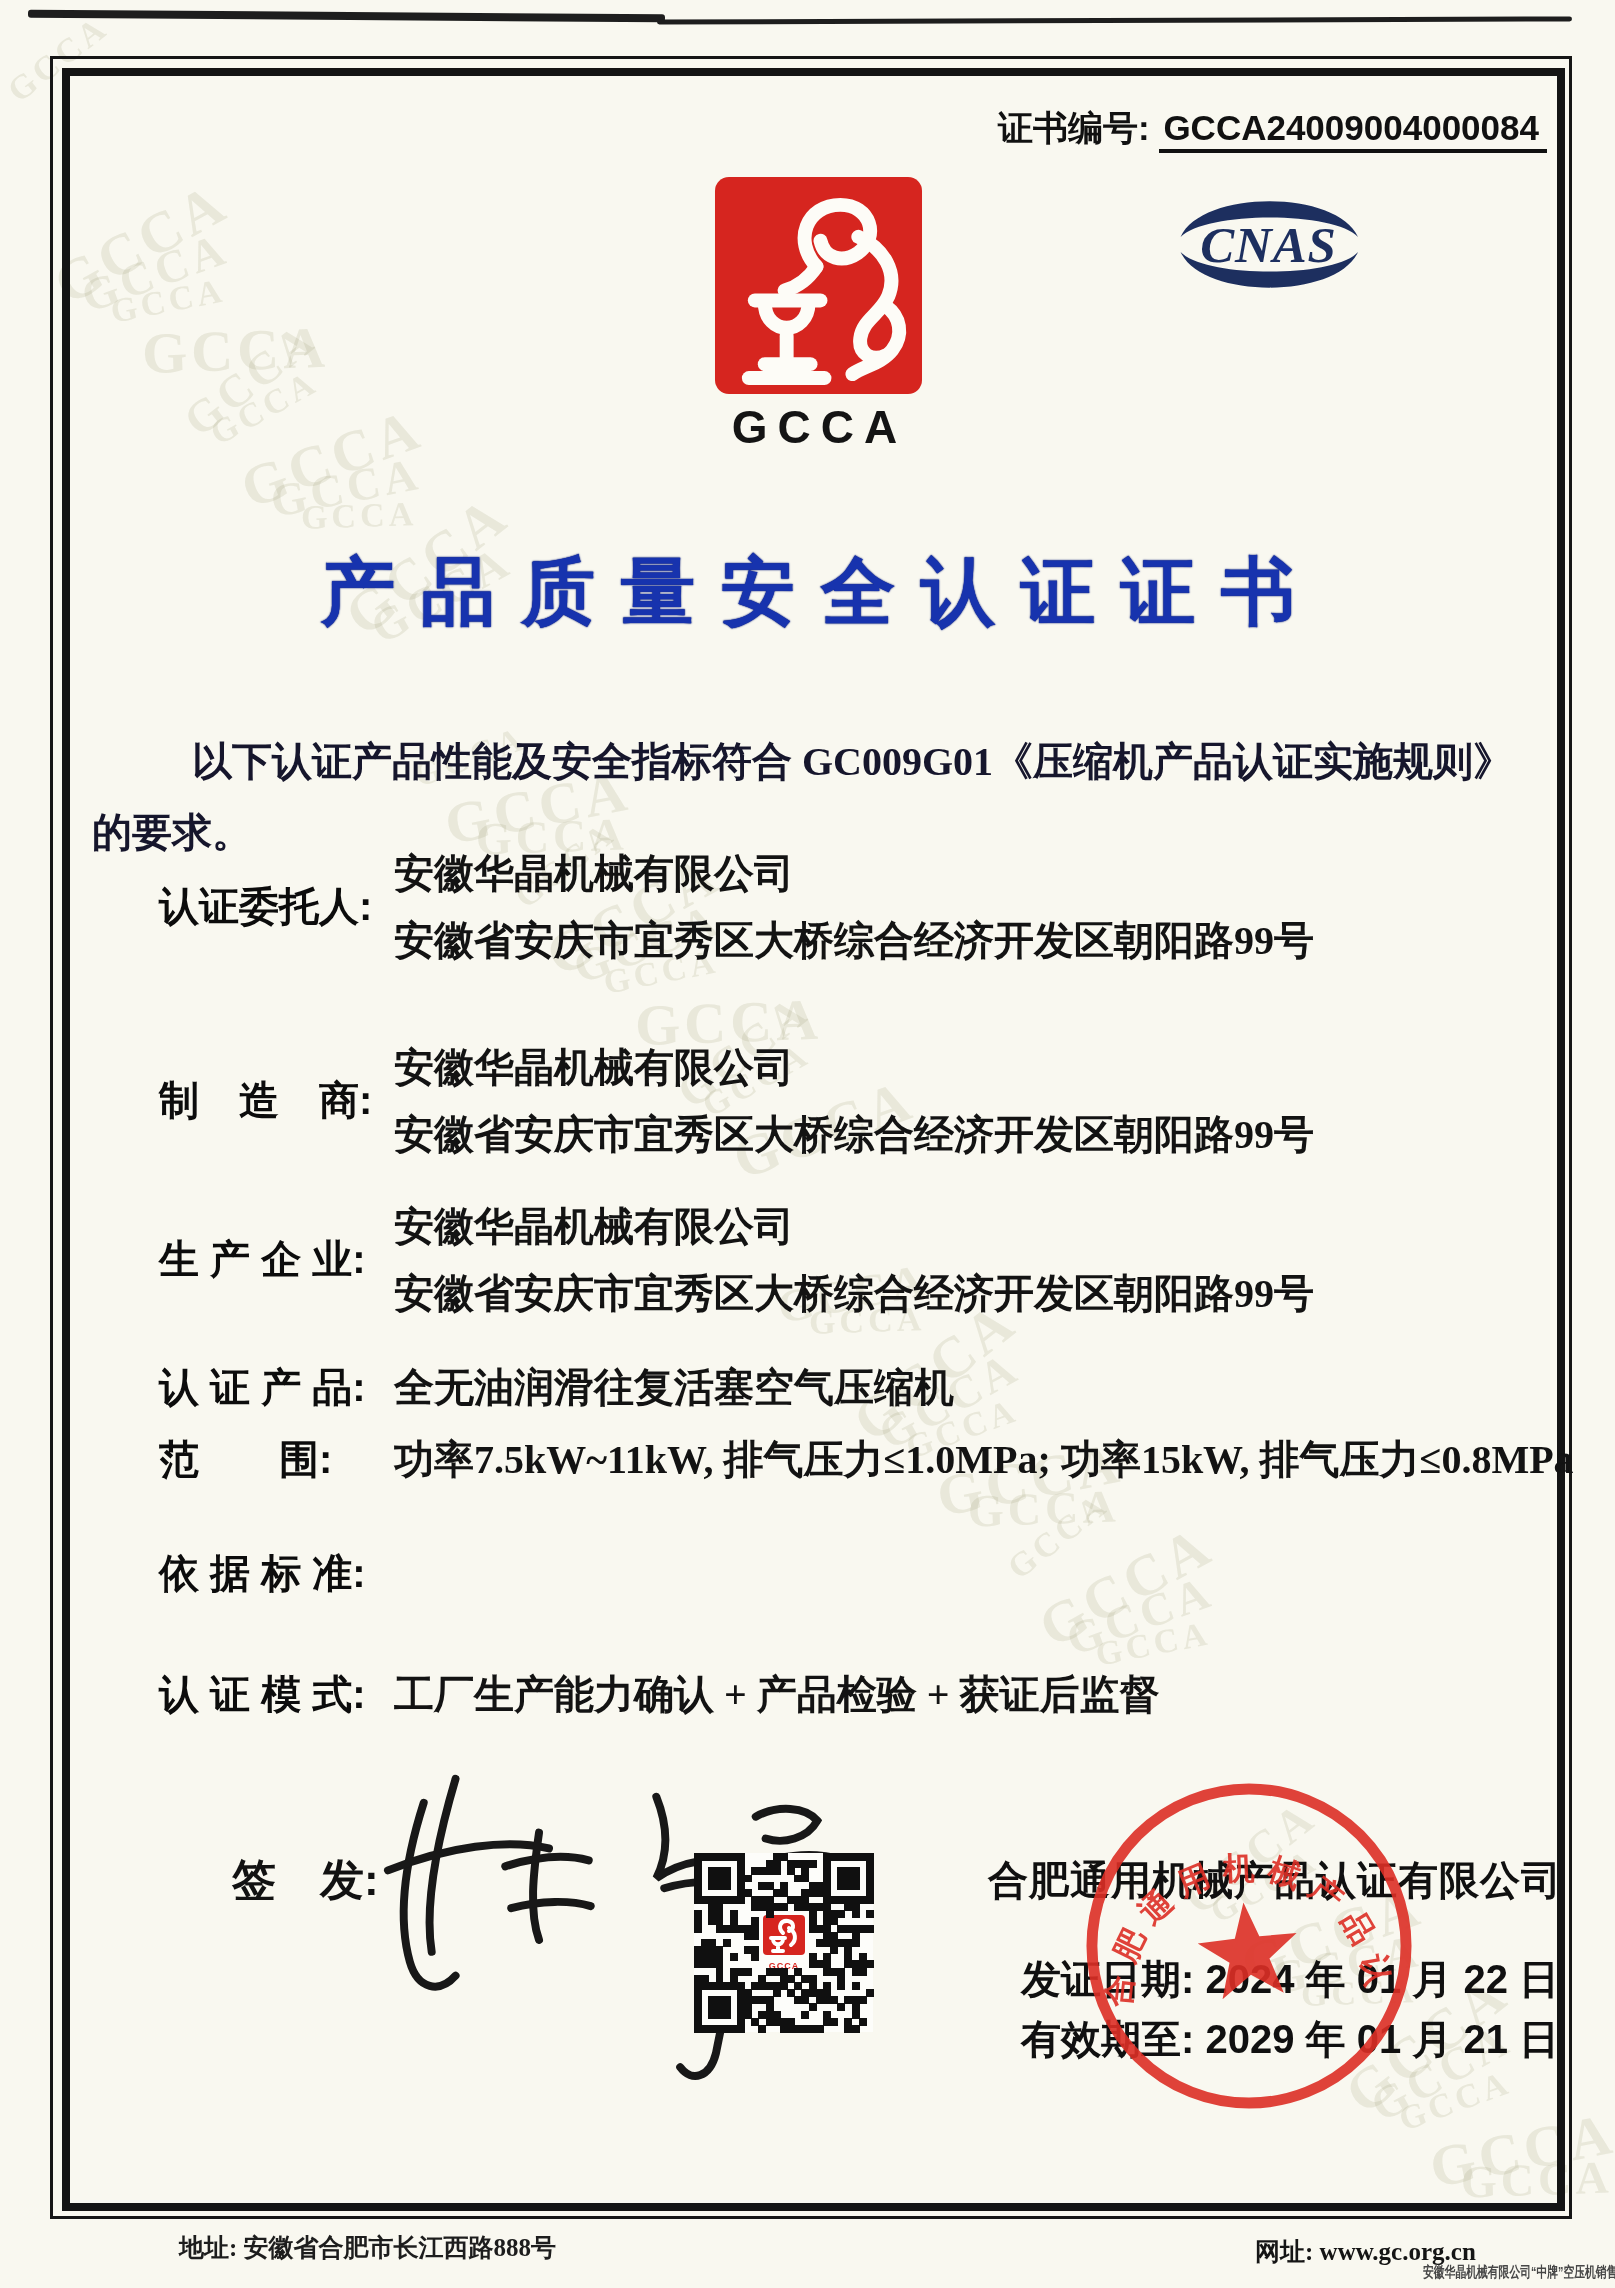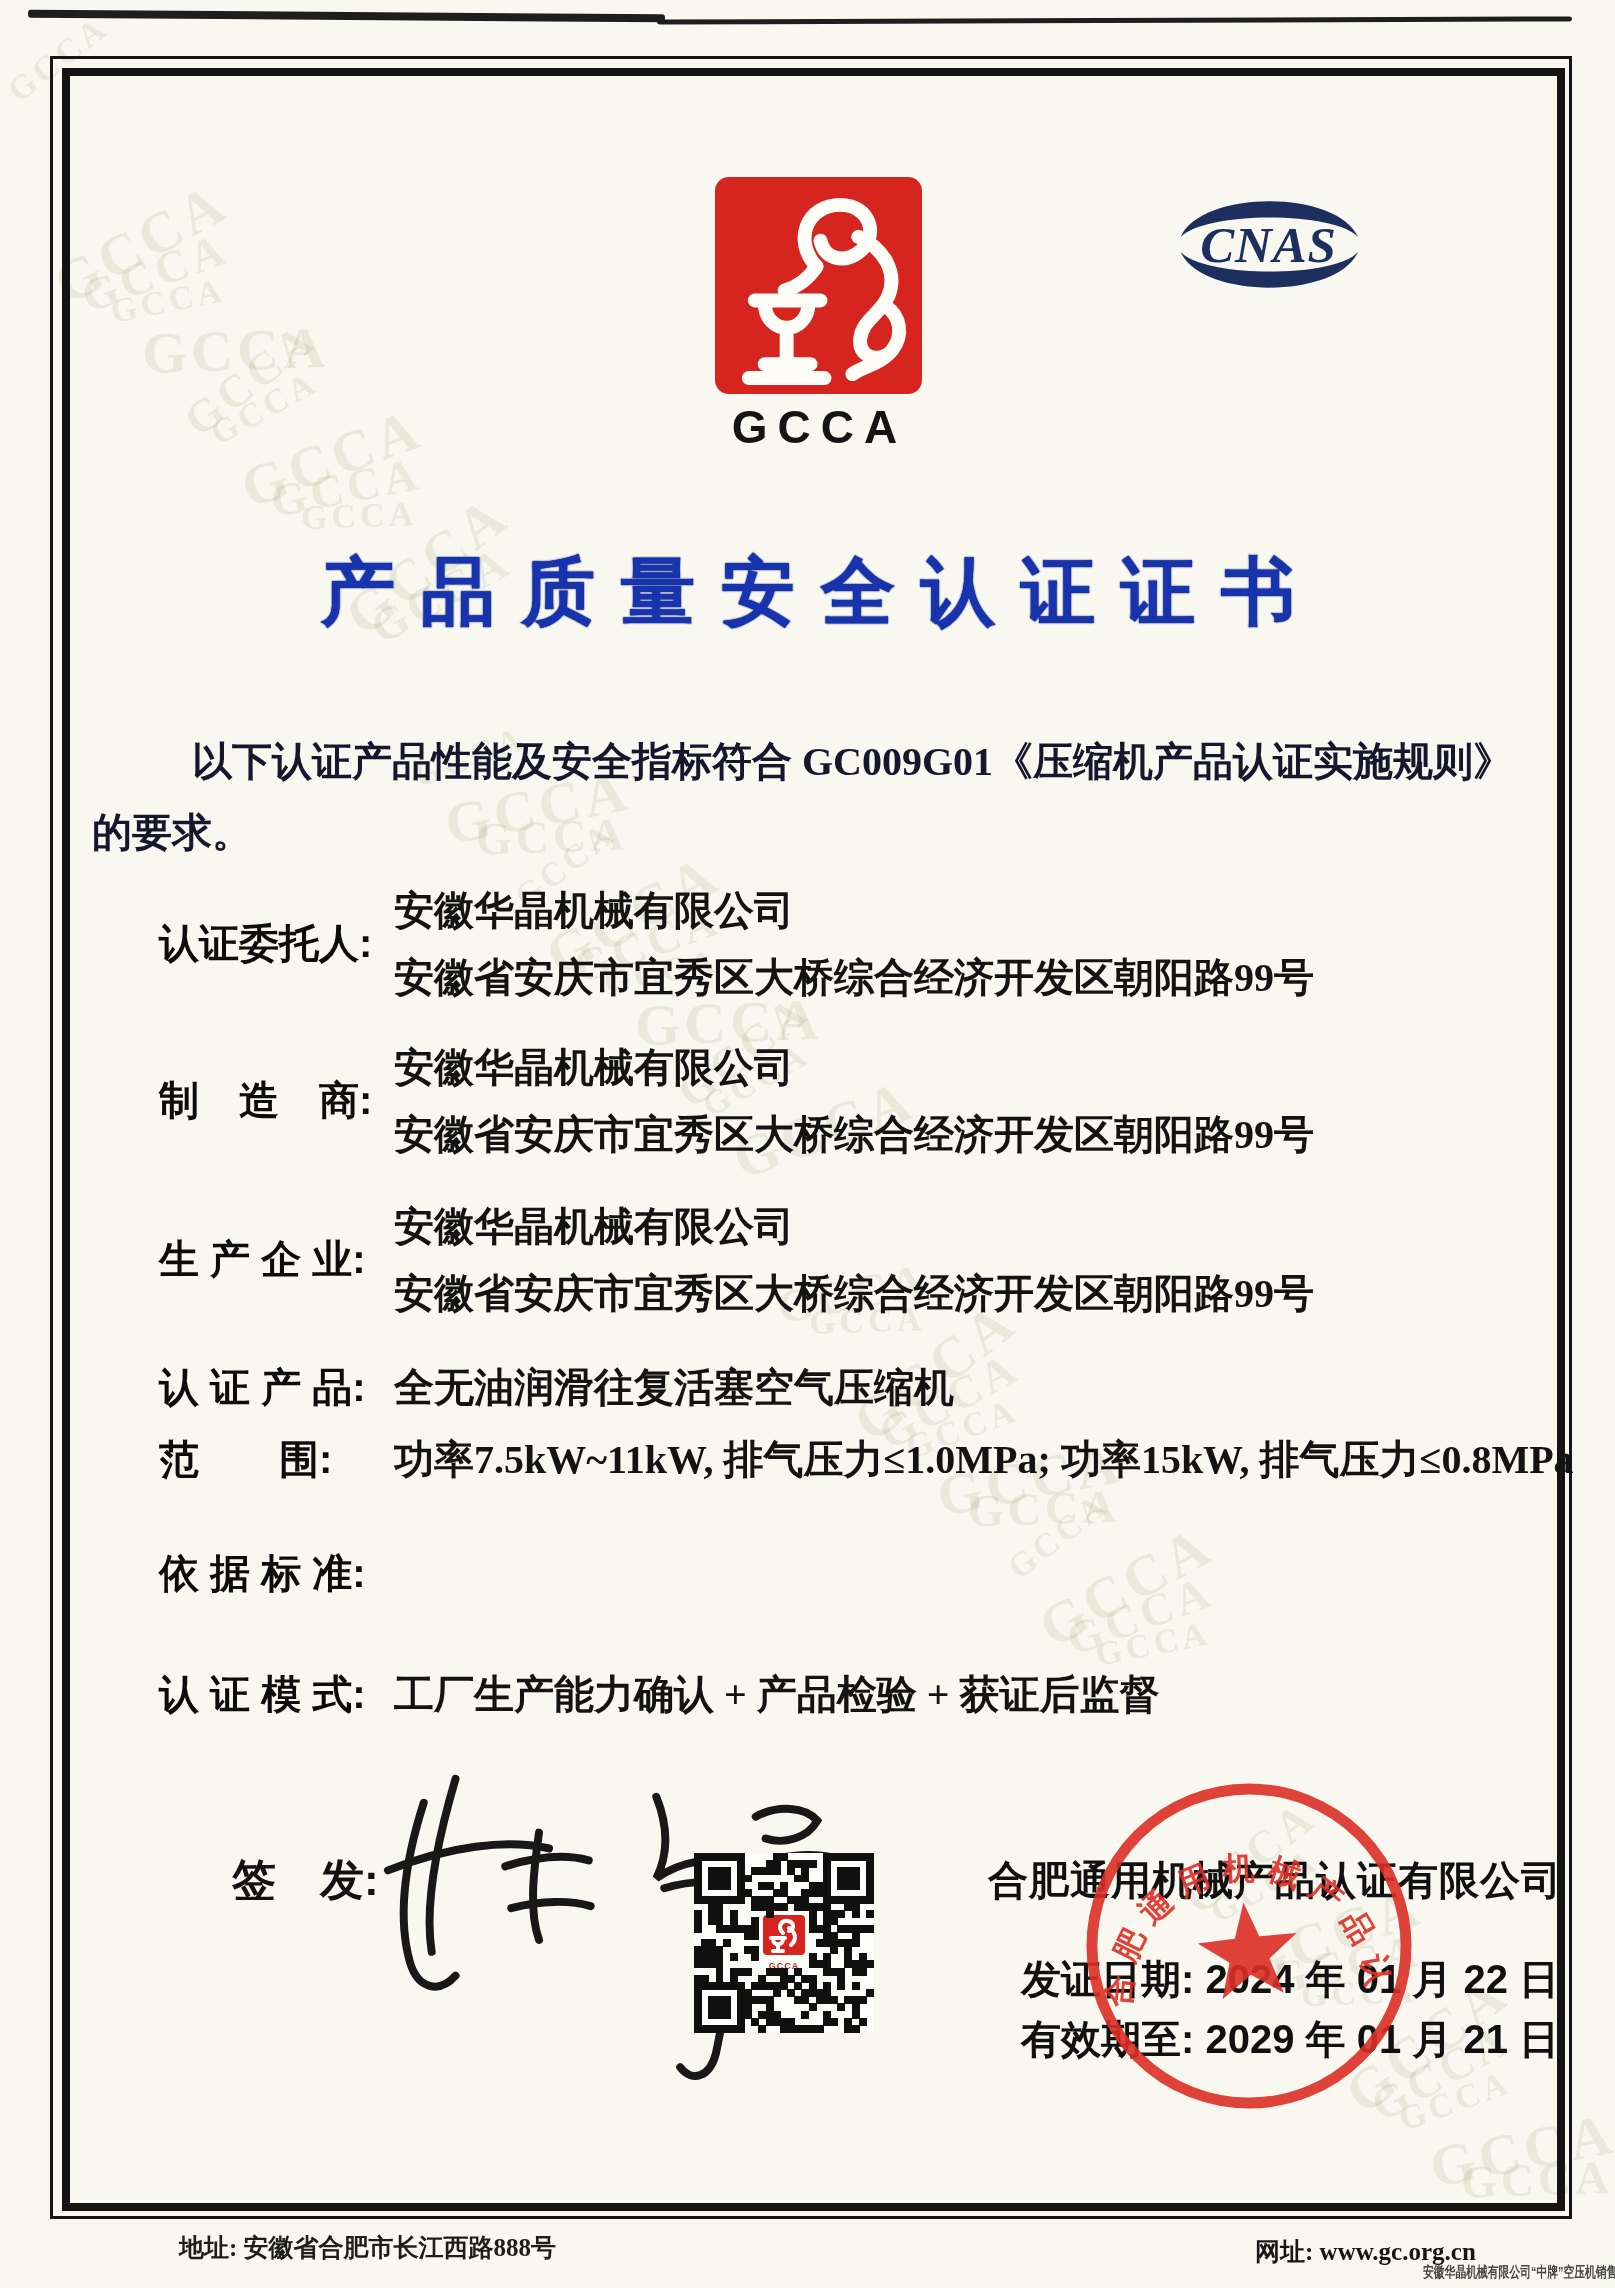--- a/index.html
+++ b/index.html
@@ -120,20 +120,24 @@
   </div>
 
 <div class="scan-streak" style="left:28px;top:12px;width:637px;height:8px;transform:rotate(0.4deg);"></div>
 <div class="scan-streak" style="left:657px;top:18px;width:915px;height:5px;transform:rotate(-0.2deg);"></div>
 
 <div class="frame-outer"></div>
 <div class="frame-inner"></div>
 
 <div class="content">
 
+  <div class="abs hdr" style="left:998px;top:105px;">
+    <span>证书编号:</span>
+    <span class="cert-no-value">GCCA24009004000084</span>
+  </div>
 
   <svg class="abs gcca-seal" viewBox="0 0 212 222">
     <rect x="2" y="2" width="208" height="218" rx="14" fill="#d6251f"></rect>
     <g fill="none" stroke="#fdfcf7" stroke-width="14" stroke-linecap="round">
 
       <path d="M 104,92 C 80,66 94,30 128,30 C 158,30 168,62 146,78 C 130,89 112,84 108,66"></path>
 
       <path d="M 104,92 C 96,104 86,112 72,116"></path>
 
       <path d="M 146,62 C 172,74 186,98 176,122 C 168,140 150,146 148,164 C 146,180 160,188 174,181"></path>
@@ -153,21 +157,21 @@
     <path d="M 8,84 C 34,142 198,142 224,84 C 196,116 38,116 8,84 Z" fill="#1d2f5f"></path>
     <text x="115" y="96" text-anchor="middle" fill="#1d2f5f" font-family="Liberation Serif, DejaVu Serif, serif" font-size="62" font-weight="bold" font-style="italic" letter-spacing="1">CNAS</text>
   </svg>
 
   <div class="abs cert-title">产品质量安全认证证书</div>
 
   <div class="abs intro">
     <div class="l1">以下认证产品性能及安全指标符合 GC009G01《压缩机产品认证实施规则》的要求。</div>
   </div>
 
-  <div class="field-row" style="top:874px;height:139px;justify-content:flex-end;">
+  <div class="field-row" style="top:837px;height:139px;justify-content:flex-end;">
     <div class="field-label">认证委托人:</div>
     <div class="field-values">
       <div class="field-value">安徽华晶机械有限公司</div>
       <div class="field-value">安徽省安庆市宜秀区大桥综合经济开发区朝阳路99号</div>
     </div>
   </div>
   <div class="field-row" style="top:1031px;height:139px;">
     <div class="field-label">制　造　商:</div>
     <div class="field-values">
       <div class="field-value">安徽华晶机械有限公司</div>

